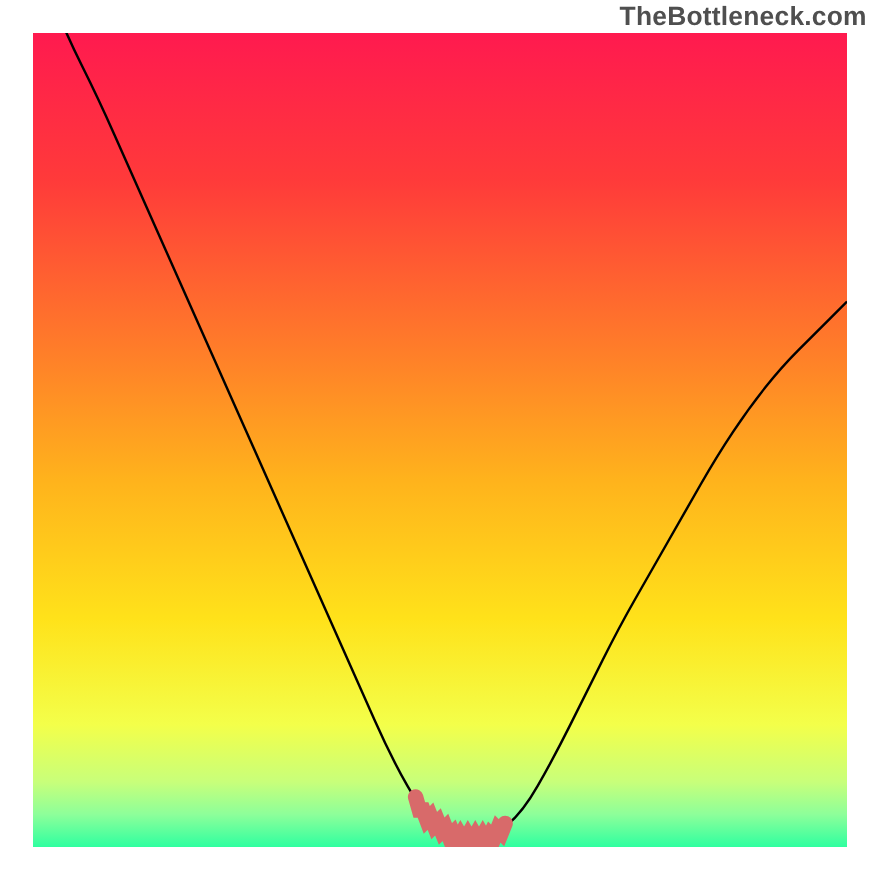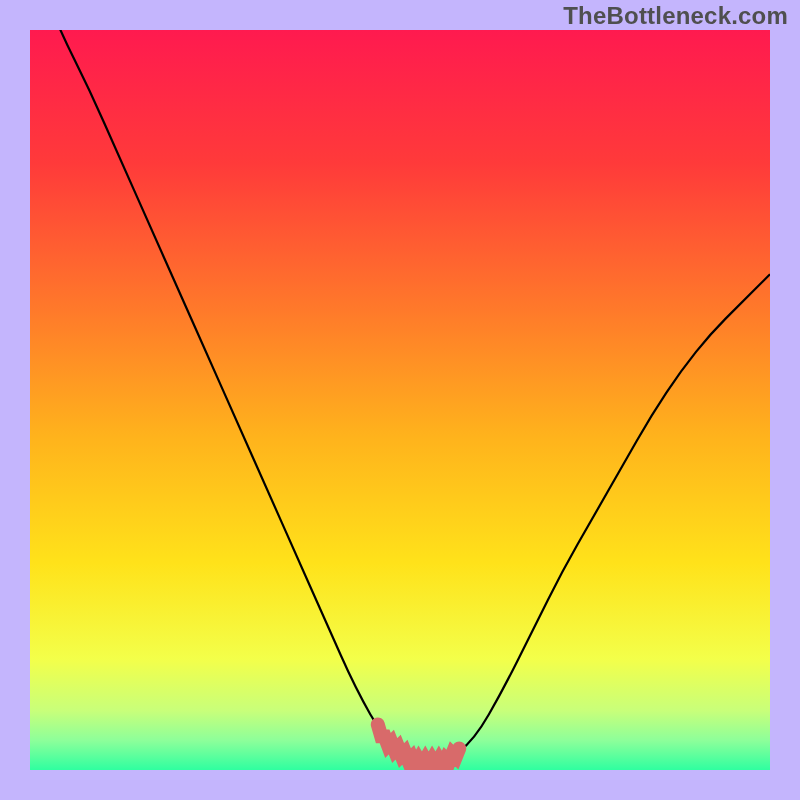--- a/index.html
+++ b/index.html
@@ -8,21 +8,21 @@
     width: 800px;
     height: 800px;
     background: #000;
     overflow: hidden;
     font-family: Arial, Helvetica, sans-serif;
   }
   .frame {
     position: relative;
     width: 800px;
     height: 800px;
-    background: #c4b5fd;
+    background: #ffffff;
   }
   .watermark {
     position: absolute;
     top: 2px;
     right: 12px;
     color: #4f4f4f;
     font-size: 24px;
     font-weight: 600;
     letter-spacing: 0.2px;
     z-index: 10;

